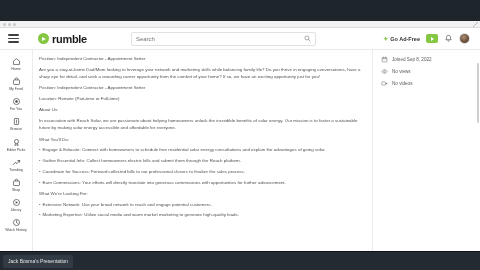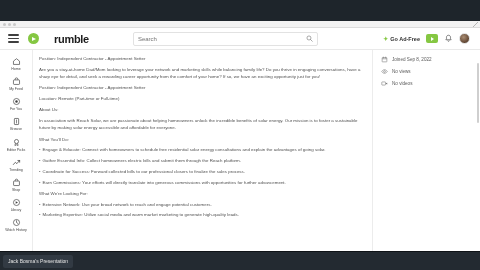--- a/index.html
+++ b/index.html
@@ -32,21 +32,21 @@
       linear-gradient(135deg, transparent 45%, #b5b5b5 45%, #b5b5b5 55%, transparent 55%); }
 
   
   .topnav {
     height: 22px; background:#fff; border-bottom:1px solid #e9e9e9;
     display:flex; align-items:center; padding:0 6px; gap:6px;
   }
   .hamburger { width:11px; display:flex; flex-direction:column; gap:2px; cursor:pointer; flex:0 0 auto; margin-left:2px;}
   .hamburger i { display:block; height:1.4px; background:#3f3f3f; border-radius:1px; }
 
-  .logo { display:flex; align-items:center; gap:15px; flex:0 0 auto; margin-left:3px;text-align:right; }
+  .logo { display:flex; align-items:center; gap:3px; flex:0 0 auto; margin-left:13px;text-align:right; }
   .logo-mark { width:11px; height:11px; border-radius:50%; background:#85c742;
                display:flex; align-items:center; justify-content:center; }
   .logo-mark::after { content:""; width:0;height:0;
         border-left:4px solid #fff; border-top:2.6px solid transparent; border-bottom:2.6px solid transparent;
         margin-left:1px; }
   .logo-text { font-size:11px; font-weight:bold; color:#1b1b1b; letter-spacing:-0.3px; }
 
   .search-wrap { flex:0 0 auto; margin-left:38px; }
   .search-box {
     width:185px; height:14px; border:1px solid #e2e2e2; border-radius:2px;

